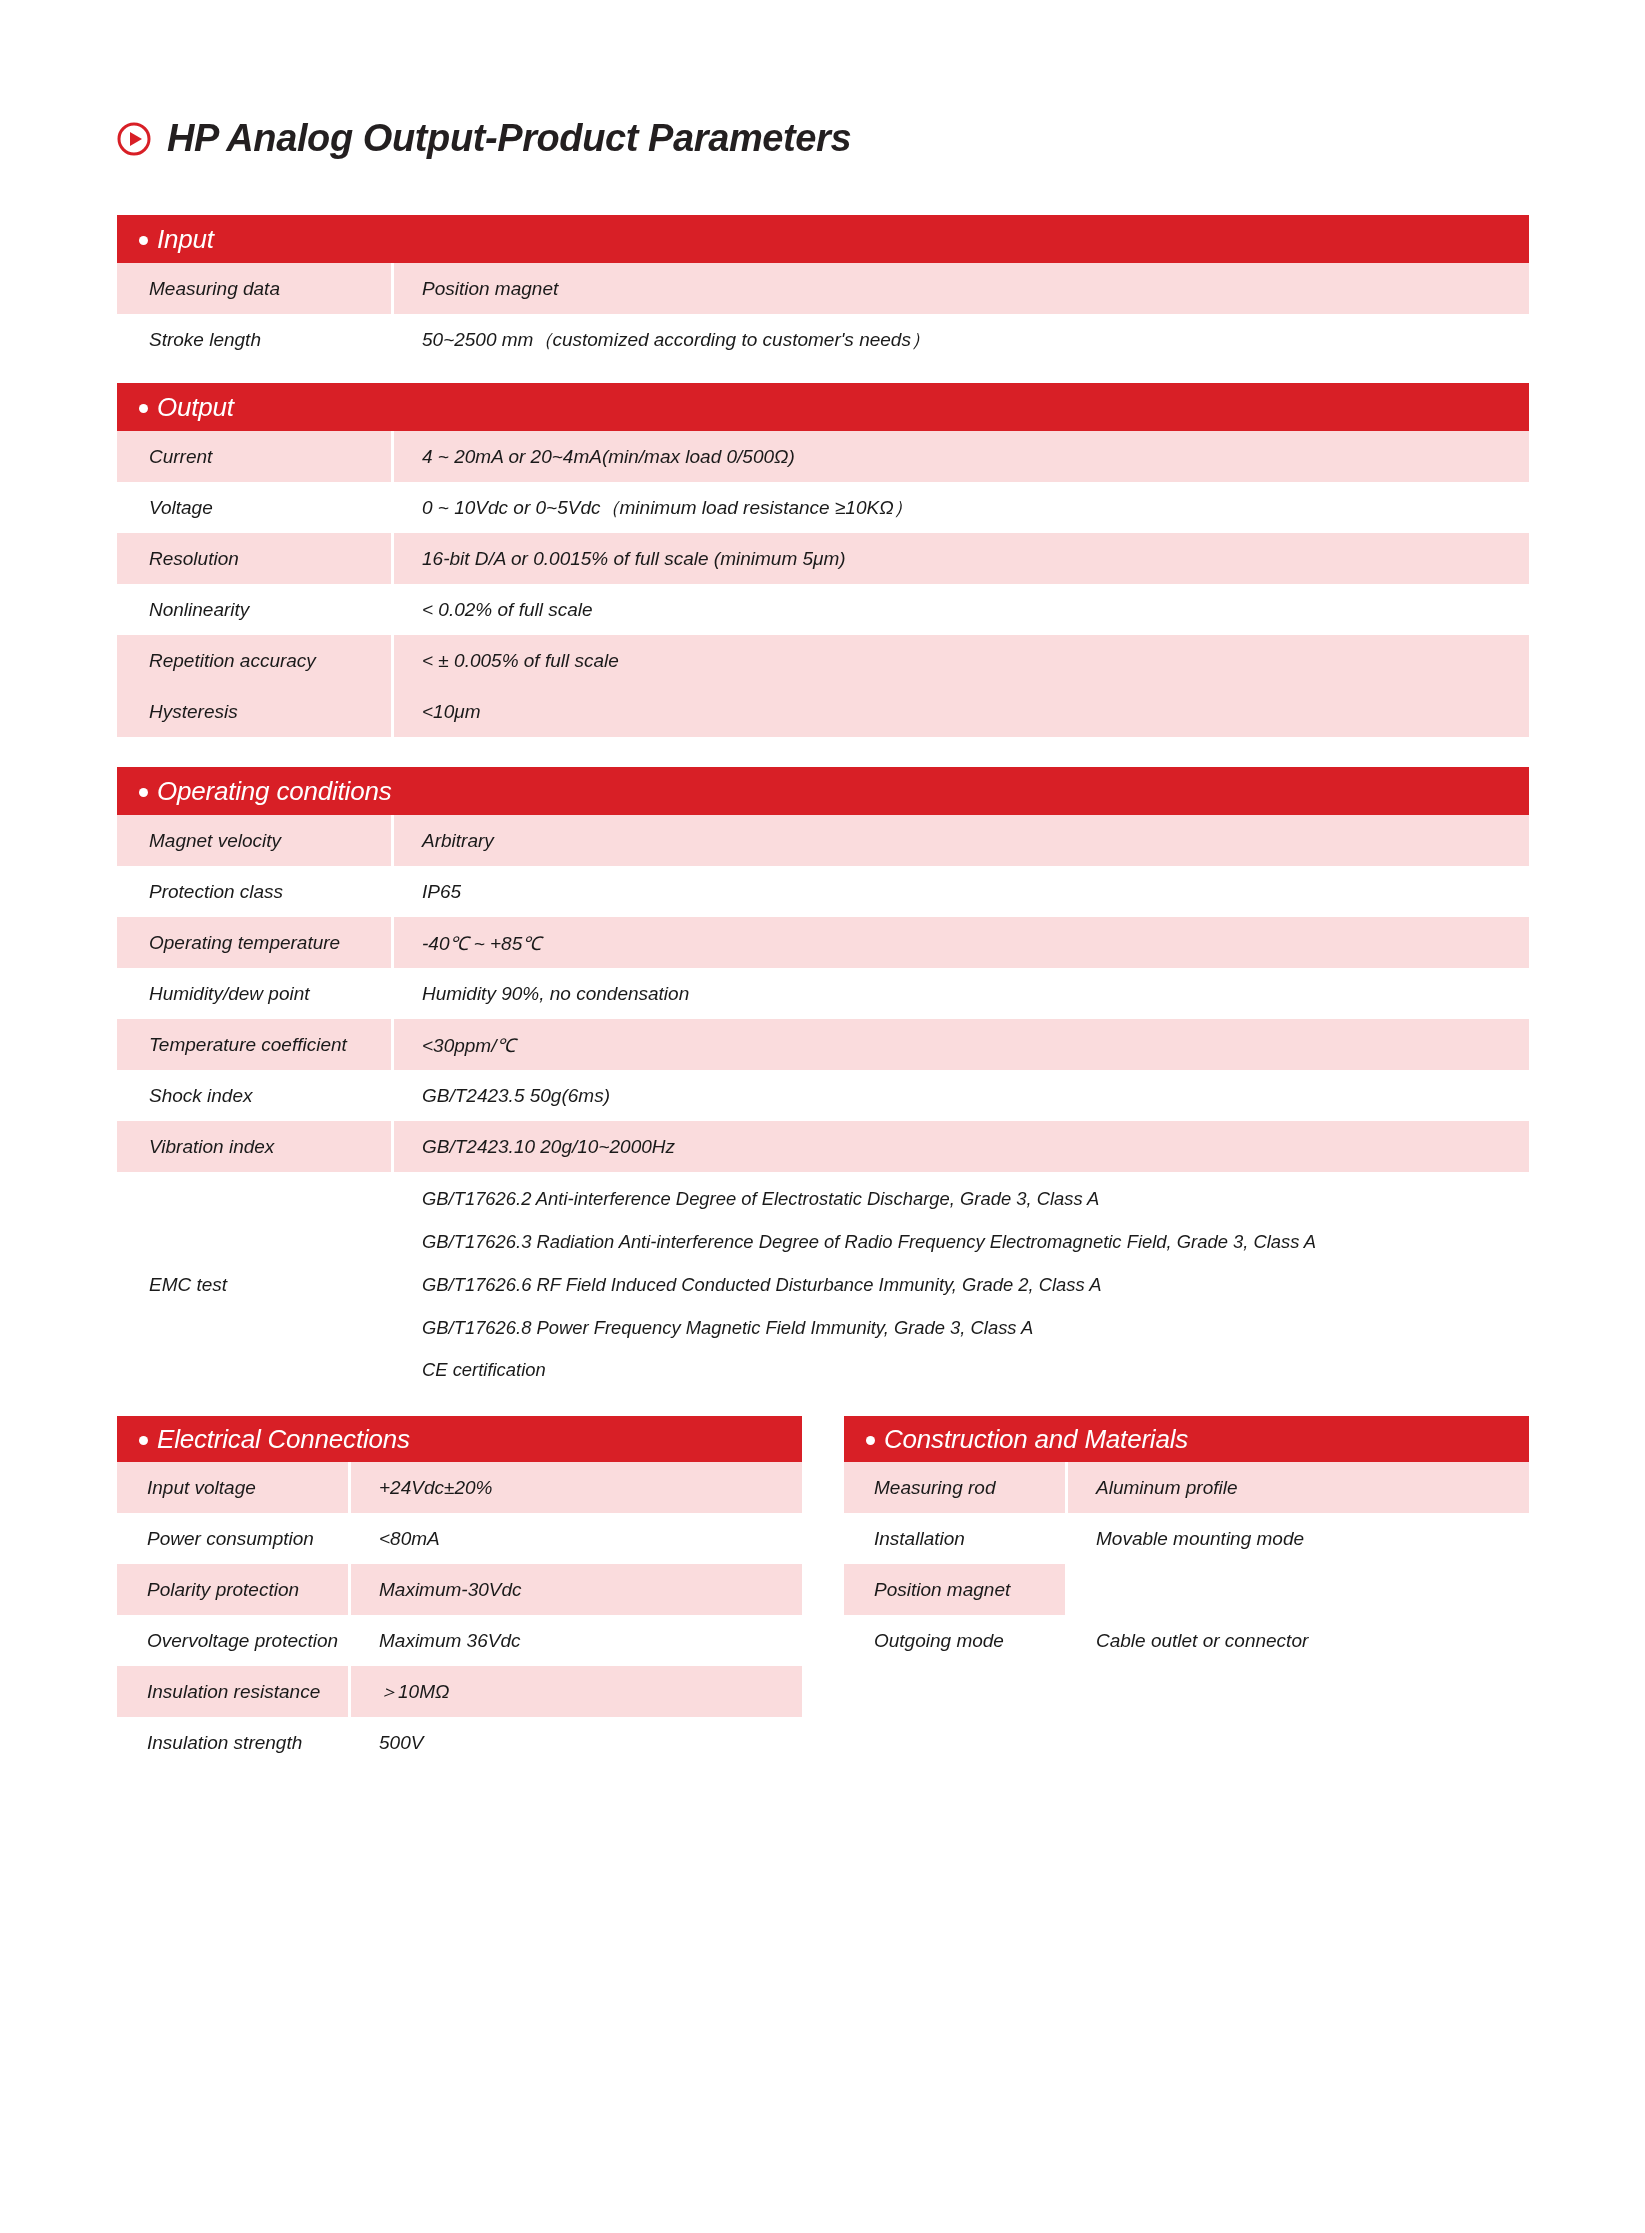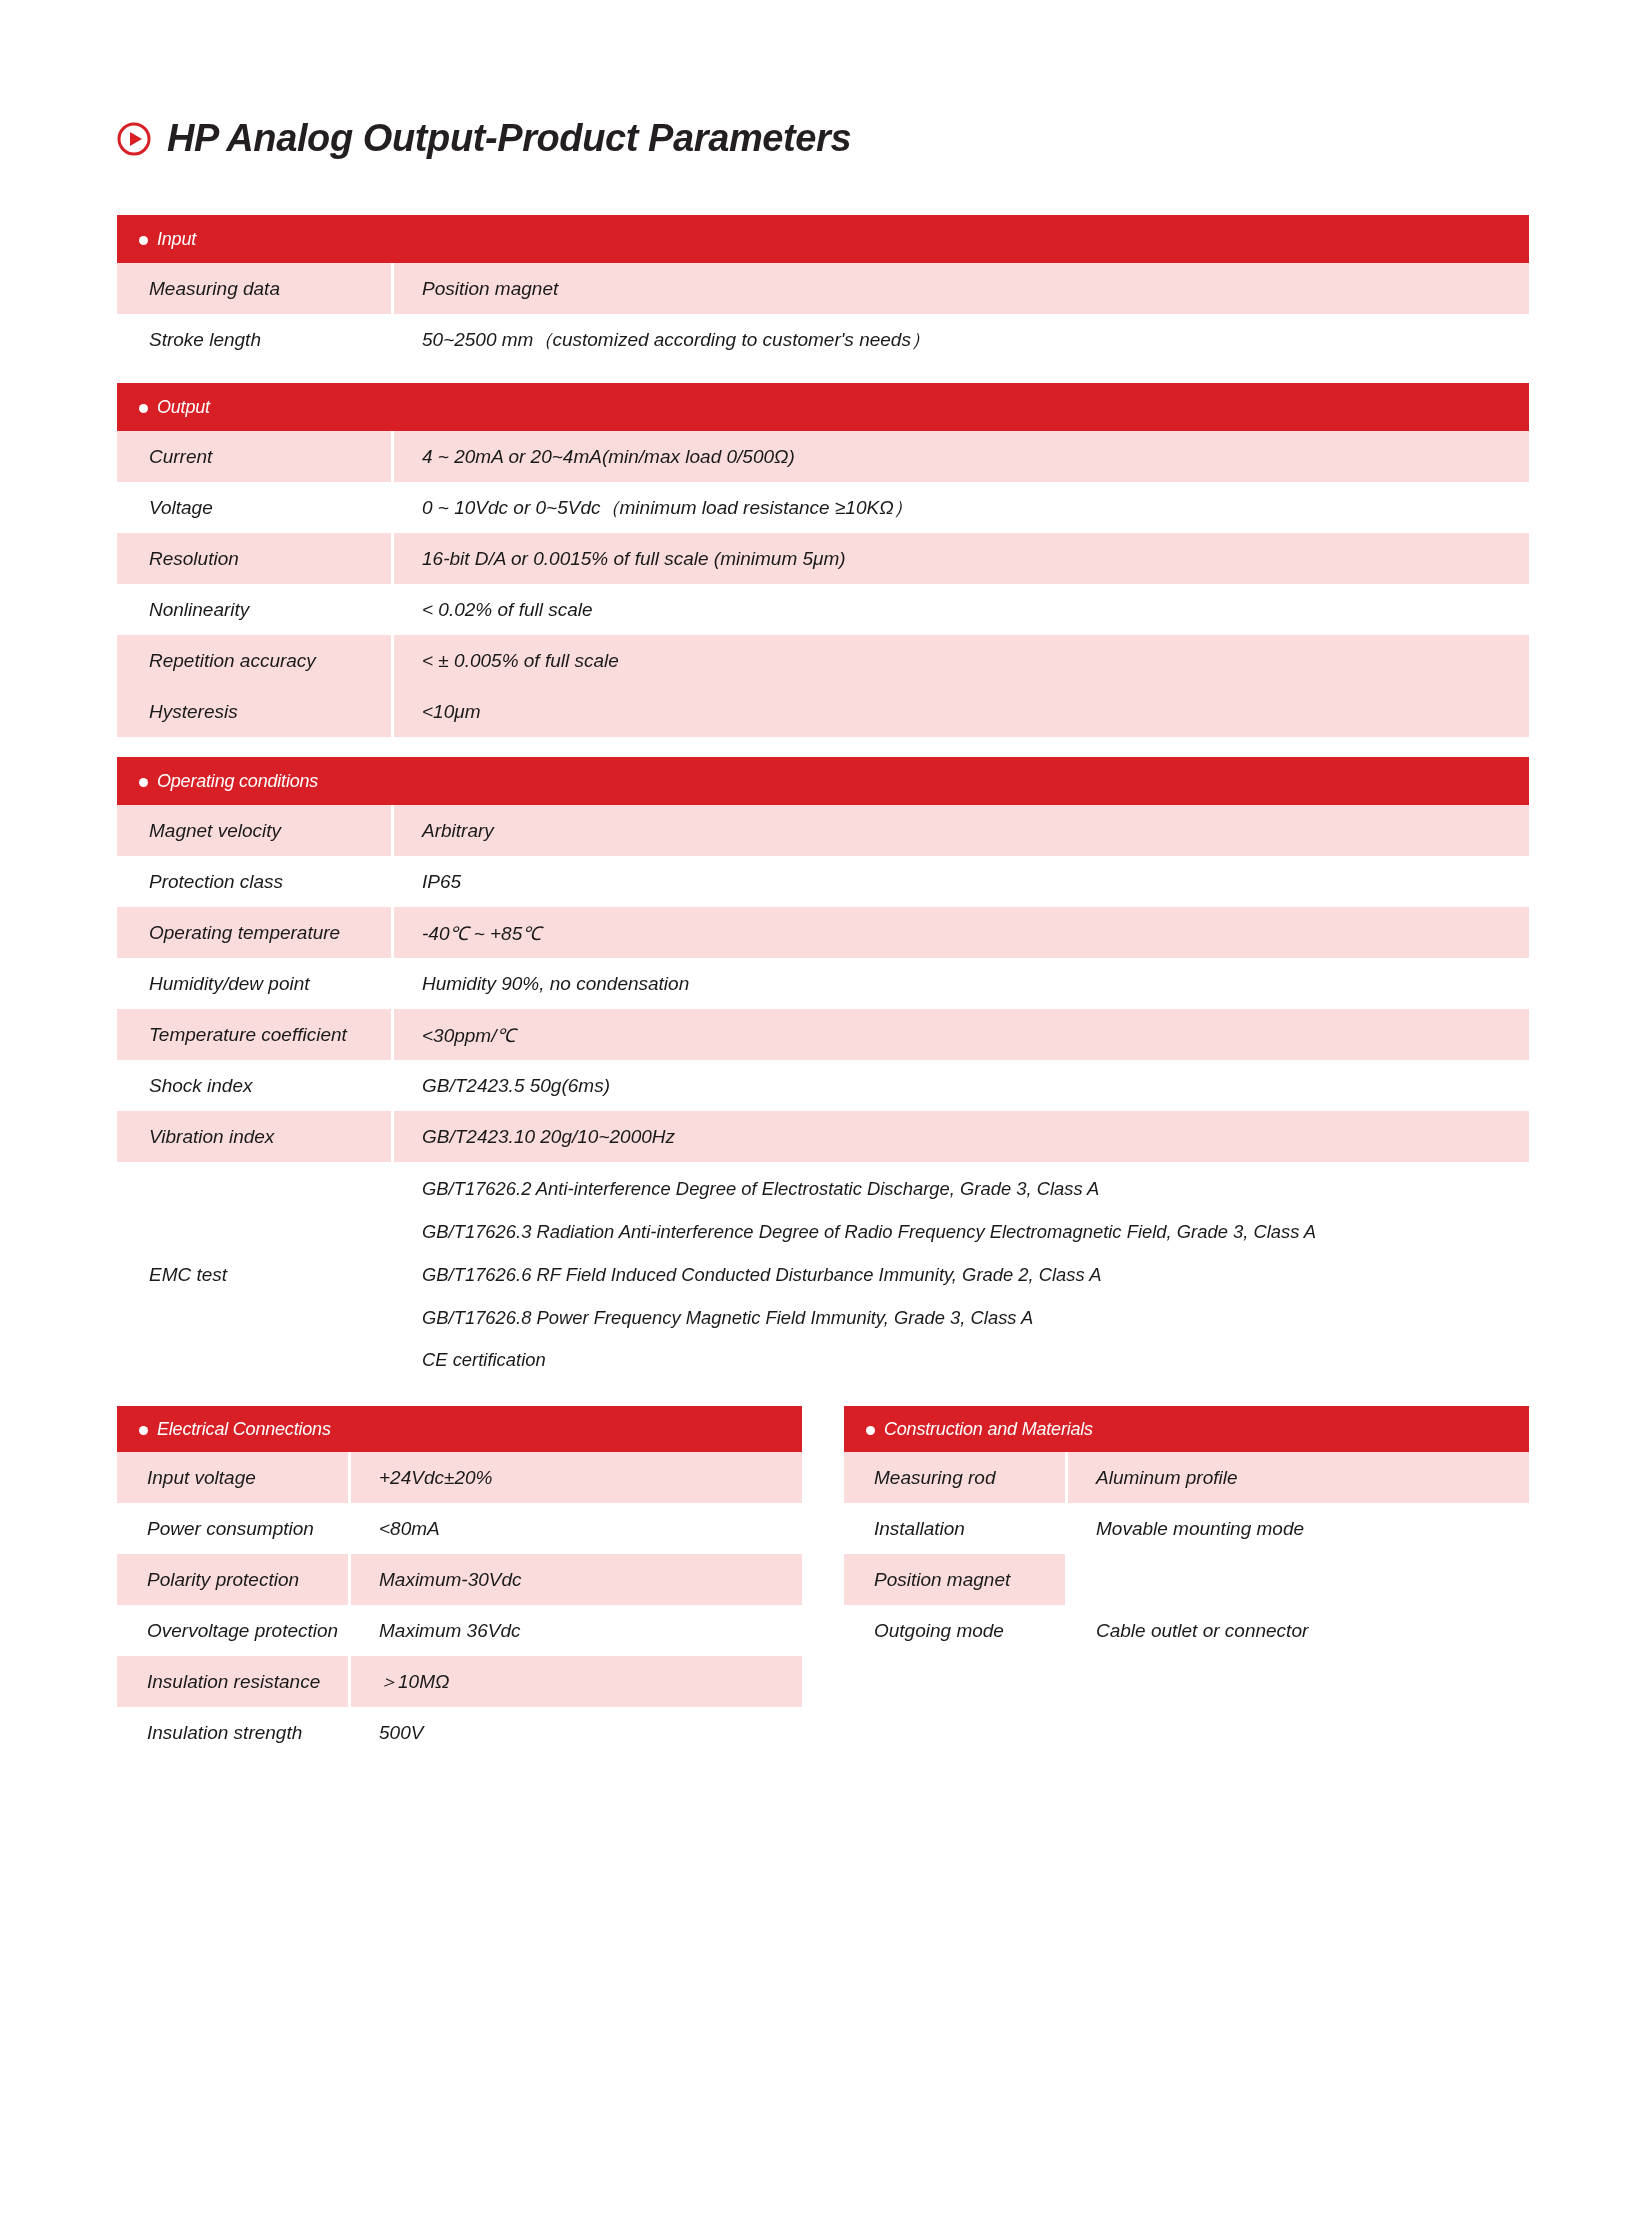--- a/index.html
+++ b/index.html
@@ -25,36 +25,36 @@
   .title-text {
     font-size: 38px;
     font-weight: bold;
     letter-spacing: -0.4px;
     color: #231f20;
     white-space: nowrap;
   }
 
   
   .section { margin-bottom: 18px; }
-  .section.gap-lg { margin-bottom: 20px; }
+  .section.gap-lg { margin-bottom: 30px; }
 
   .sec-header {
     background: #d81f26;
     color: #ffffff;
     height: 48px;
     display: flex;
     align-items: center;
     padding-left: 22px;
   }
   .sec-bullet {
     width: 9px; height: 9px; border-radius: 50%;
     background: #ffffff; flex: 0 0 9px; margin-right: 9px;
     position: relative; top: 1px;
   }
-  .sec-title { font-size: 18px; font-weight: normal; letter-spacing: -0.2px; }
+  .sec-title { font-size: 26px; font-weight: normal; letter-spacing: -0.2px; }
 
   
   .rows { width: 100%; }
   .row { display: flex; align-items: stretch; min-height: 51px; justify-content: space-between; }
   .row.shade .cell-label, .row.shade .cell-value { background: #fadcdd; }
   .row.plain .cell-label, .row.plain .cell-value { background: #ffffff; }
 
   .cell-label {
     flex: 0 0 277px;
     display: flex; align-items: center;

